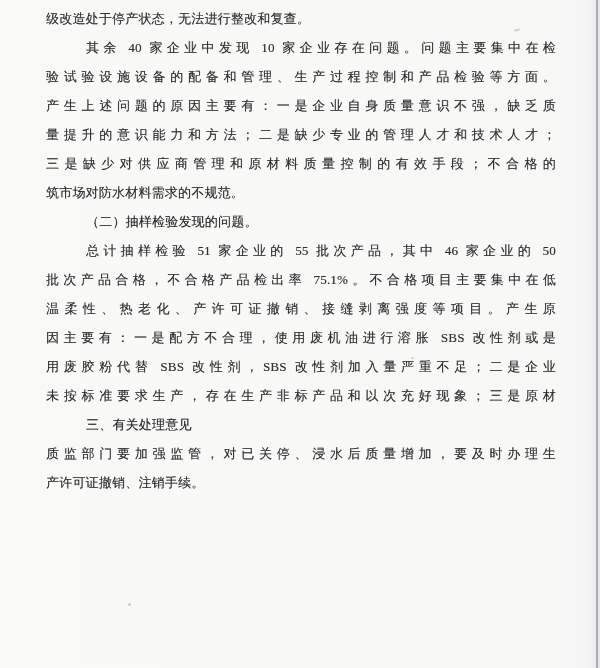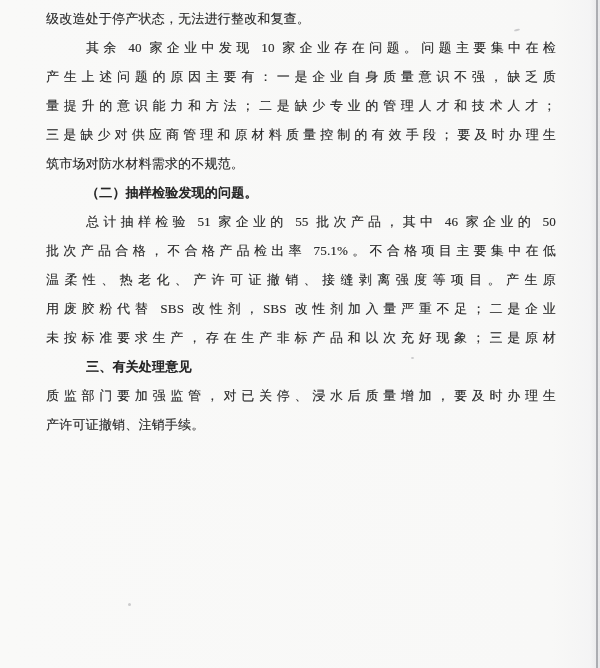--- a/index.html
+++ b/index.html
@@ -38,21 +38,21 @@
   }
   .ln.short {
     text-align: left;
     text-align-last: left;
     white-space: nowrap;
   }
   .ln.indent {
     text-indent: 40px;
   }
   .ln.bold {
-    font-weight: bold;
+    font-weight: normal;
     color: #262626;
   }
   .para {
     margin: 0;
     padding: 0;
   }
   
   .scan-edge-line {
     position: absolute;
     top: 0;
@@ -85,34 +85,36 @@
 <div class="page">
 
   <div class="doc">
 
     <div class="para">
       <div class="ln short">级改造处于停产状态，无法进行整改和复查。</div>
     </div>
 
     <div class="para">
       <div class="ln indent">其余 40 家企业中发现 10 家企业存在问题。问题主要集中在检</div>
+      <div class="ln">验试验设施设备的配备和管理、生产过程控制和产品检验等方面。</div>
       <div class="ln">产生上述问题的原因主要有：一是企业自身质量意识不强，缺乏质</div>
       <div class="ln">量提升的意识能力和方法；二是缺少专业的管理人才和技术人才；</div>
-      <div class="ln">三是缺少对供应商管理和原材料质量控制的有效手段；要及时办理生</div>
+      <div class="ln">三是缺少对供应商管理和原材料质量控制的有效手段；不合格的</div>
       <div class="ln short">筑市场对防水材料需求的不规范。</div>
     </div>
 
     <div class="para">
       <div class="ln short indent bold">（二）抽样检验发现的问题。</div>
     </div>
 
     <div class="para">
       <div class="ln indent">总计抽样检验 51 家企业的 55 批次产品，其中 46 家企业的 50</div>
       <div class="ln">批次产品合格，不合格产品检出率 75.1%。不合格项目主要集中在低</div>
       <div class="ln">温柔性、热老化、产许可证撤销、接缝剥离强度等项目。产生原</div>
+      <div class="ln">因主要有：一是配方不合理，使用废机油进行溶胀 SBS 改性剂或是</div>
       <div class="ln">用废胶粉代替 SBS 改性剂，SBS 改性剂加入量严重不足；二是企业</div>
       <div class="ln">未按标准要求生产，存在生产非标产品和以次充好现象；三是原材</div>
     </div>
 
     <div class="para">
       <div class="ln short indent bold">三、有关处理意见</div>
     </div>
 
 
     <div class="para">

